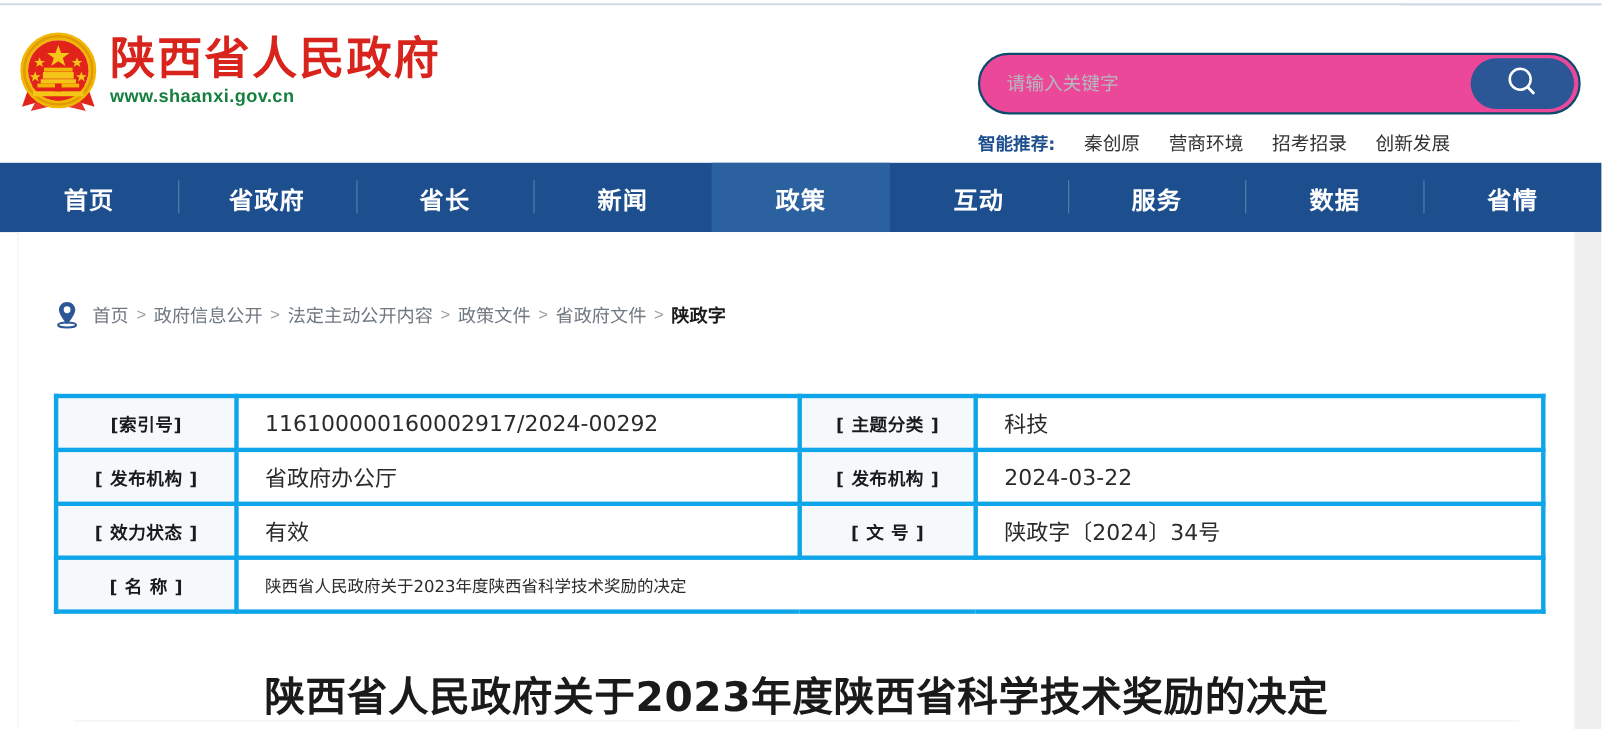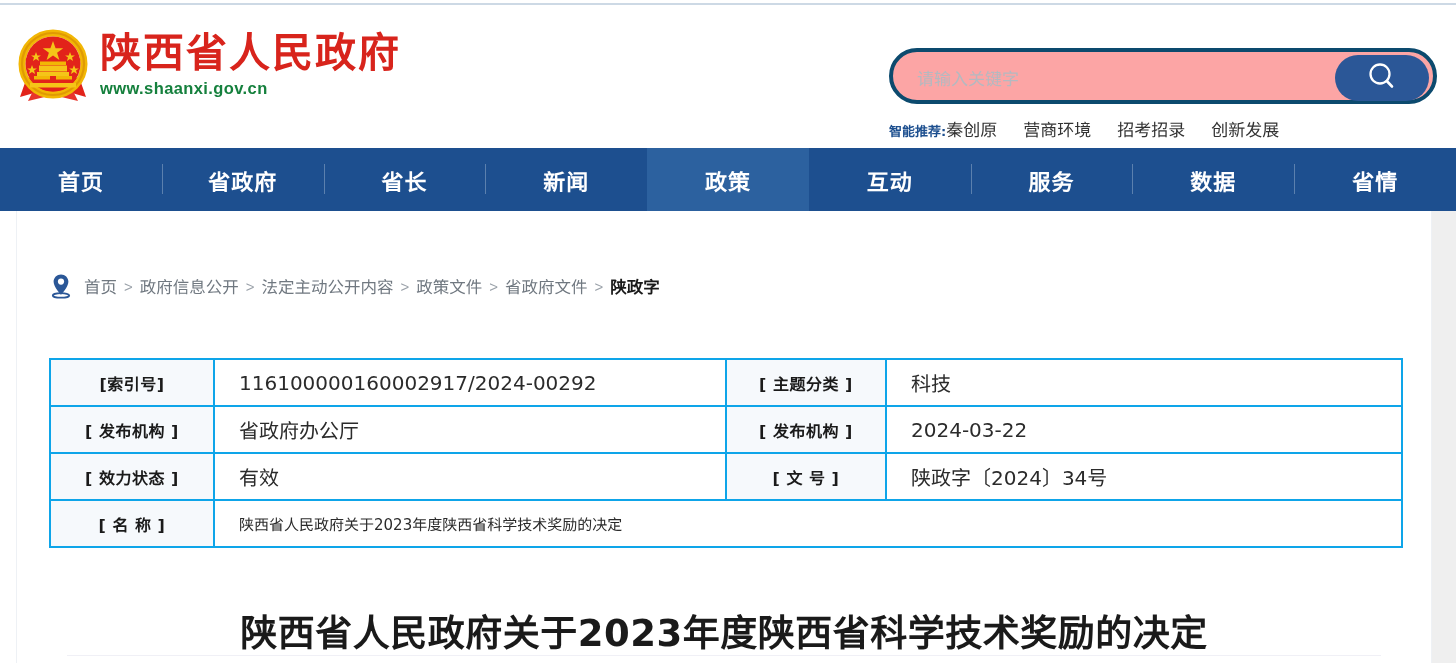--- a/index.html
+++ b/index.html
@@ -75,23 +75,23 @@
 
   
   .search-area {
     position: absolute;
     left: 889px; top: 43px;
     width: 548px;
   }
   .search-box {
     position: relative;
     width: 548px; height: 56px;
-    border: 4px solid #0c4a6e;
+    border: 2px solid #0c4a6e;
     border-radius: 28px;
-    background: #fca5a5;
+    background: #ec4899;
     box-sizing: border-box;
   }
   .search-input {
     position: absolute;
     left: 22px; top: 0;
     width: 420px; height: 52px;
     border: none;
     outline: none;
     background: transparent;
     font-family: "DejaVu Sans", "Liberation Sans", sans-serif;
@@ -116,23 +116,24 @@
   }
   .recos {
     position: absolute;
     left: 0; top: 68px;
     display: flex;
     align-items: baseline;
     white-space: nowrap;
   }
   .recos-label {
     font-family: "DejaVu Sans", "Liberation Sans", sans-serif;
-    font-size: 13px;
+    font-size: 16px;
     font-weight: bold;
     color: #1d4f8f;
+    margin-right: 26px;
   }
   .reco-link {
     font-family: "DejaVu Sans", "Liberation Sans", sans-serif;
     font-size: 17px;
     color: #333333;
     text-decoration: none;
     margin-right: 26px;
     cursor: pointer;
   }
   .reco-link:last-child { margin-right: 12px; }
@@ -219,21 +220,21 @@
 
   
   .info-table {
     position: absolute;
     left: 32px; top: 147px;
     width: 1352px;
     border-collapse: collapse;
     table-layout: fixed;
   }
   .info-table td {
-    border: 2px solid #0ea5e9;
+    border: 4px solid #0ea5e9;
     height: 45px;
     padding: 0 0 0 0;
     vertical-align: middle;
     margin-top: 44px;
   }
   .info-table td.lbl {
     background: #f6f9fc;
     text-align: center;
     font-family: "DejaVu Sans", "Liberation Sans", sans-serif;
     font-size: 16px;

